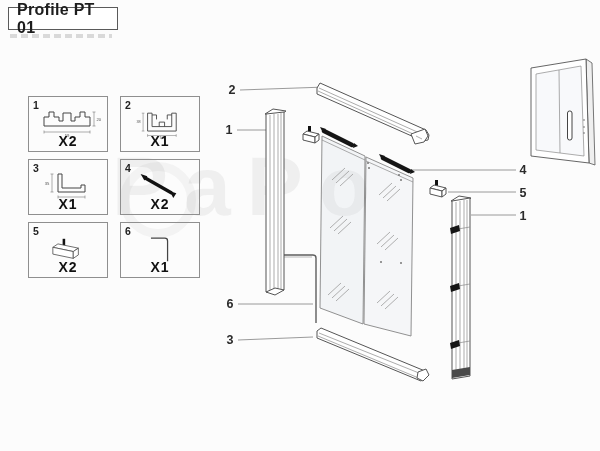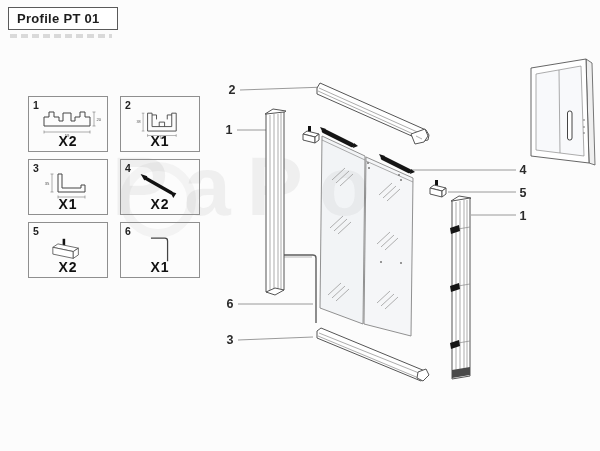--- a/index.html
+++ b/index.html
@@ -1,20 +1,20 @@
 <!DOCTYPE html>
 <html><head>
 <meta charset="utf-8">
 <style>
   html,body{margin:0;padding:0;background:#fff;}
   .page{position:relative;width:600px;height:451px;background:#fcfcfc;overflow:hidden;
         font-family:"Liberation Sans",sans-serif;color:#222;}
   .title-box{position:absolute;left:8px;top:7px;width:110px;height:23px;border:1.2px solid #5a5a5a;
         background:#fff;display:flex;align-items:center;padding-left:8px;box-sizing:border-box;
-        font-size:13px;font-weight:bold;letter-spacing:.3px;color:#1d1d1d;z-index:4;}
+        font-size:16px;font-weight:bold;letter-spacing:.3px;color:#1d1d1d;z-index:4;}
   .redacted{position:absolute;left:10px;top:34px;width:102px;height:4px;opacity:.55;z-index:4;
         background:repeating-linear-gradient(90deg,#bdbdbd 0 7px,transparent 7px 11px);}
   .watermark{position:absolute;left:112px;top:138px;z-index:1;white-space:nowrap;}
   .wm-circle{position:absolute;left:8px;top:24px;width:58px;height:58px;border-radius:50%;
         border:9px solid rgba(70,70,70,.05);}
   .wm-text{font-size:84px;font-weight:800;letter-spacing:16px;color:rgba(70,70,70,.07);
         font-family:"Liberation Sans",sans-serif;}
   .parts{position:absolute;left:0;top:0;z-index:3;}
   .part-box{position:absolute;width:80px;height:56px;border:1px solid #8f8f8f;background:transparent;
         box-sizing:border-box;}

